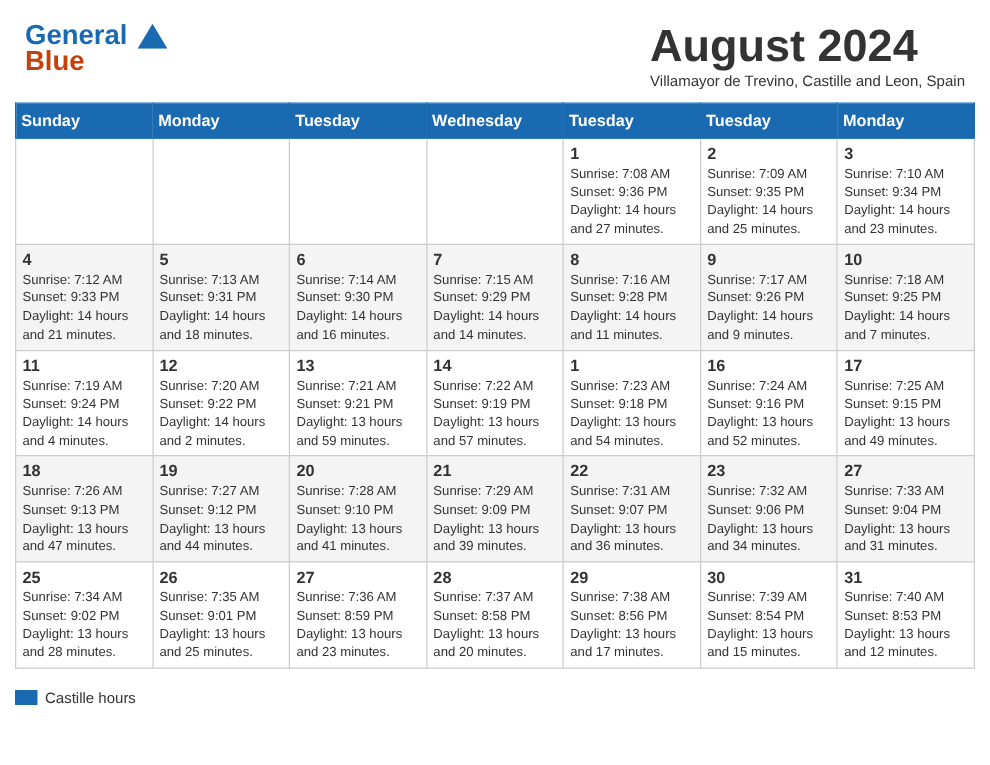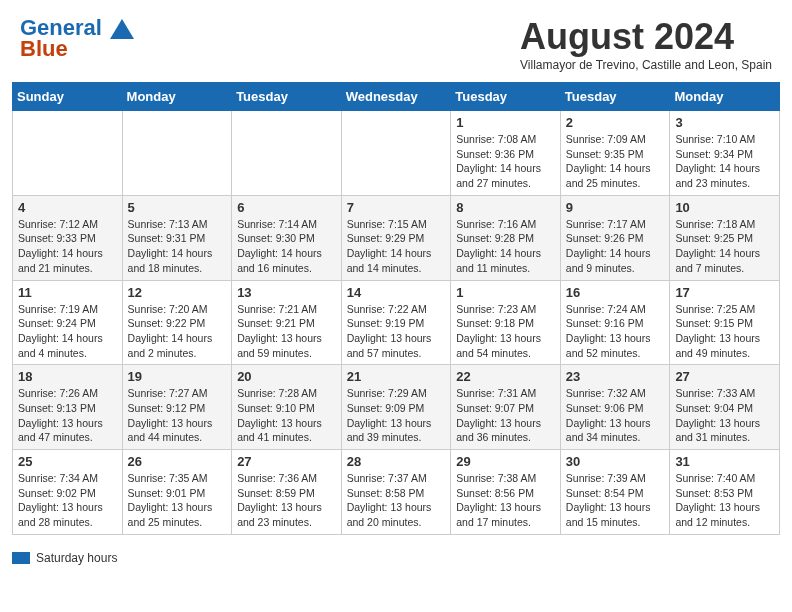--- a/index.html
+++ b/index.html
@@ -271,14 +271,14 @@
             <span class="day-num">31</span>
             <div class="day-info">Sunrise: 7:40 AM<br>Sunset: 8:53 PM<br>Daylight: 13 hours and 12 minutes.</div>
           </td>
         </tr>
       </tbody>
   </table>
 </div>
 
 <div class="legend">
   <span class="legend-box"></span>
-  <span>Saturday hours</span>
+  <span>Castille hours</span>
 </div>
 
 </body></html>

